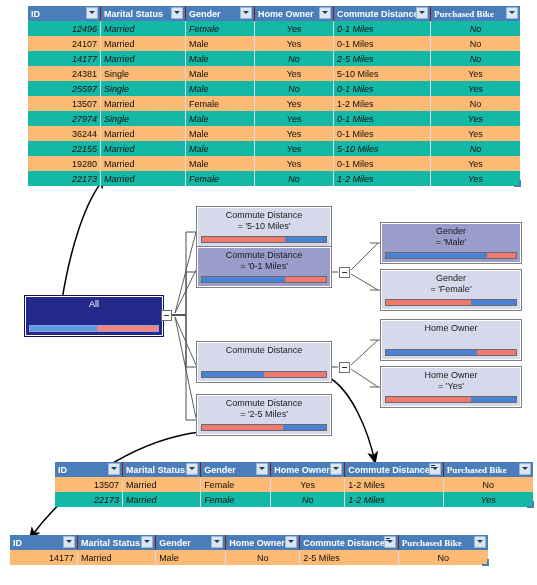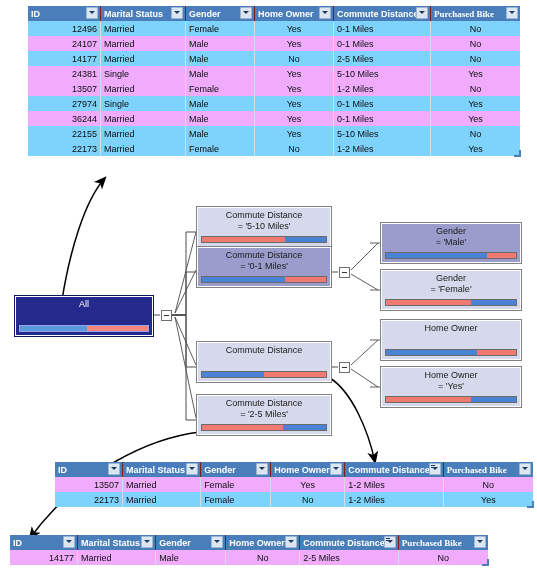--- a/index.html
+++ b/index.html
@@ -22,22 +22,22 @@
     text-align:left;padding:1px 3px;height:13px;line-height:12px;
     border-right:1px solid #7f1d1d;white-space:nowrap;position:relative;
     vertical-align:middle;
   }
   .xtable th:last-child{border-right:none;font-family:Liberation Serif, serif;}
   .xtable td{
     padding:1px 3px;height:13px;line-height:12px;font-size:9px;
     border-right:1px solid #d4dce6;white-space:nowrap;vertical-align:middle;
   }
   .xtable td:last-child{border-right:none;}
-  .xtable tr.odd td{background:#7dd3fc;}
-  .xtable tr.even td{background:#f0abfc;}
+  .xtable tr.odd td{background:#14b8a6;font-style:italic;}
+  .xtable tr.even td{background:#fdba74;}
   .num{text-align:right;}
   .ctr{text-align:center;}
   .tbl-wrap{position:absolute;}
   .tbl-wrap .handle{
     position:absolute;right:0;bottom:0;width:5px;height:5px;
     border-right:2px solid #4a7ebb;border-bottom:2px solid #4a7ebb;
   }
   
   .fbtn{
     display:inline-block;width:10px;height:10px;background:#dce6f1;
@@ -194,20 +194,28 @@
             <td class="ctr">No</td>
           </tr>
           <tr class="even">
             <td class="num">24381</td>
             <td>Single</td>
             <td>Male</td>
             <td class="ctr">Yes</td>
             <td>5-10 Miles</td>
             <td class="ctr">Yes</td>
           </tr>
+          <tr class="odd">
+            <td class="num">25597</td>
+            <td>Single</td>
+            <td>Male</td>
+            <td class="ctr">No</td>
+            <td>0-1 Miles</td>
+            <td class="ctr">Yes</td>
+          </tr>
           <tr class="even">
             <td class="num">13507</td>
             <td>Married</td>
             <td>Female</td>
             <td class="ctr">Yes</td>
             <td>1-2 Miles</td>
             <td class="ctr">No</td>
           </tr>
           <tr class="odd">
             <td class="num">27974</td>
@@ -225,35 +233,43 @@
             <td>0-1 Miles</td>
             <td class="ctr">Yes</td>
           </tr>
           <tr class="odd">
             <td class="num">22155</td>
             <td>Married</td>
             <td>Male</td>
             <td class="ctr">Yes</td>
             <td>5-10 Miles</td>
             <td class="ctr">No</td>
+          </tr>
+          <tr class="even">
+            <td class="num">19280</td>
+            <td>Married</td>
+            <td>Male</td>
+            <td class="ctr">Yes</td>
+            <td>0-1 Miles</td>
+            <td class="ctr">Yes</td>
           </tr>
           <tr class="odd">
             <td class="num">22173</td>
             <td>Married</td>
             <td>Female</td>
             <td class="ctr">No</td>
             <td>1-2 Miles</td>
             <td class="ctr">Yes</td>
           </tr>
         </tbody>
     </table>
     <div class="handle" style="right:-1px;bottom:-1px;"></div>
   </div>
 
-  <div class="node root" style="left:14px;top:295px;width:140px;height:42px;">
+  <div class="node root" style="left:24px;top:295px;width:140px;height:42px;">
     <span class="ntext">All</span>
     <div class="bar">
       <div class="seg blue" style="width:52%"></div>
       <div class="seg red" style="width:48%"></div>
     </div>
   </div>
   <div class="expander" style="left:161px;top:310px;"></div>
 
   <div class="node" style="left:196px;top:206px;width:136px;height:42px;">
     <span class="ntext">Commute Distance</span>

